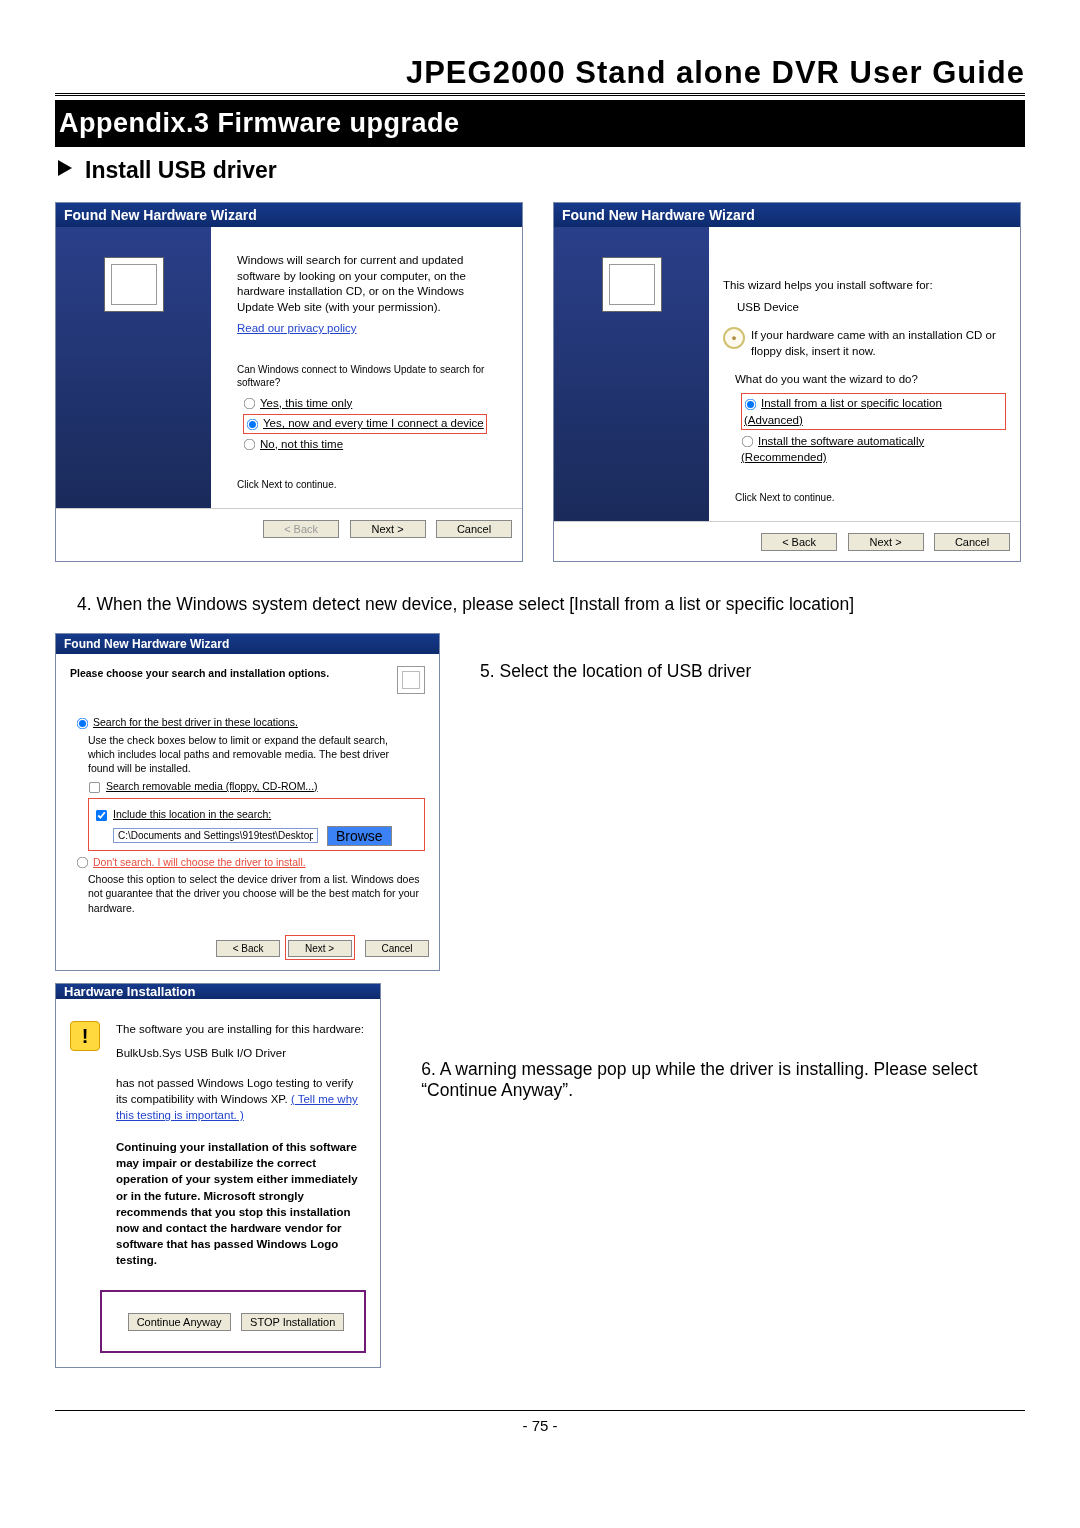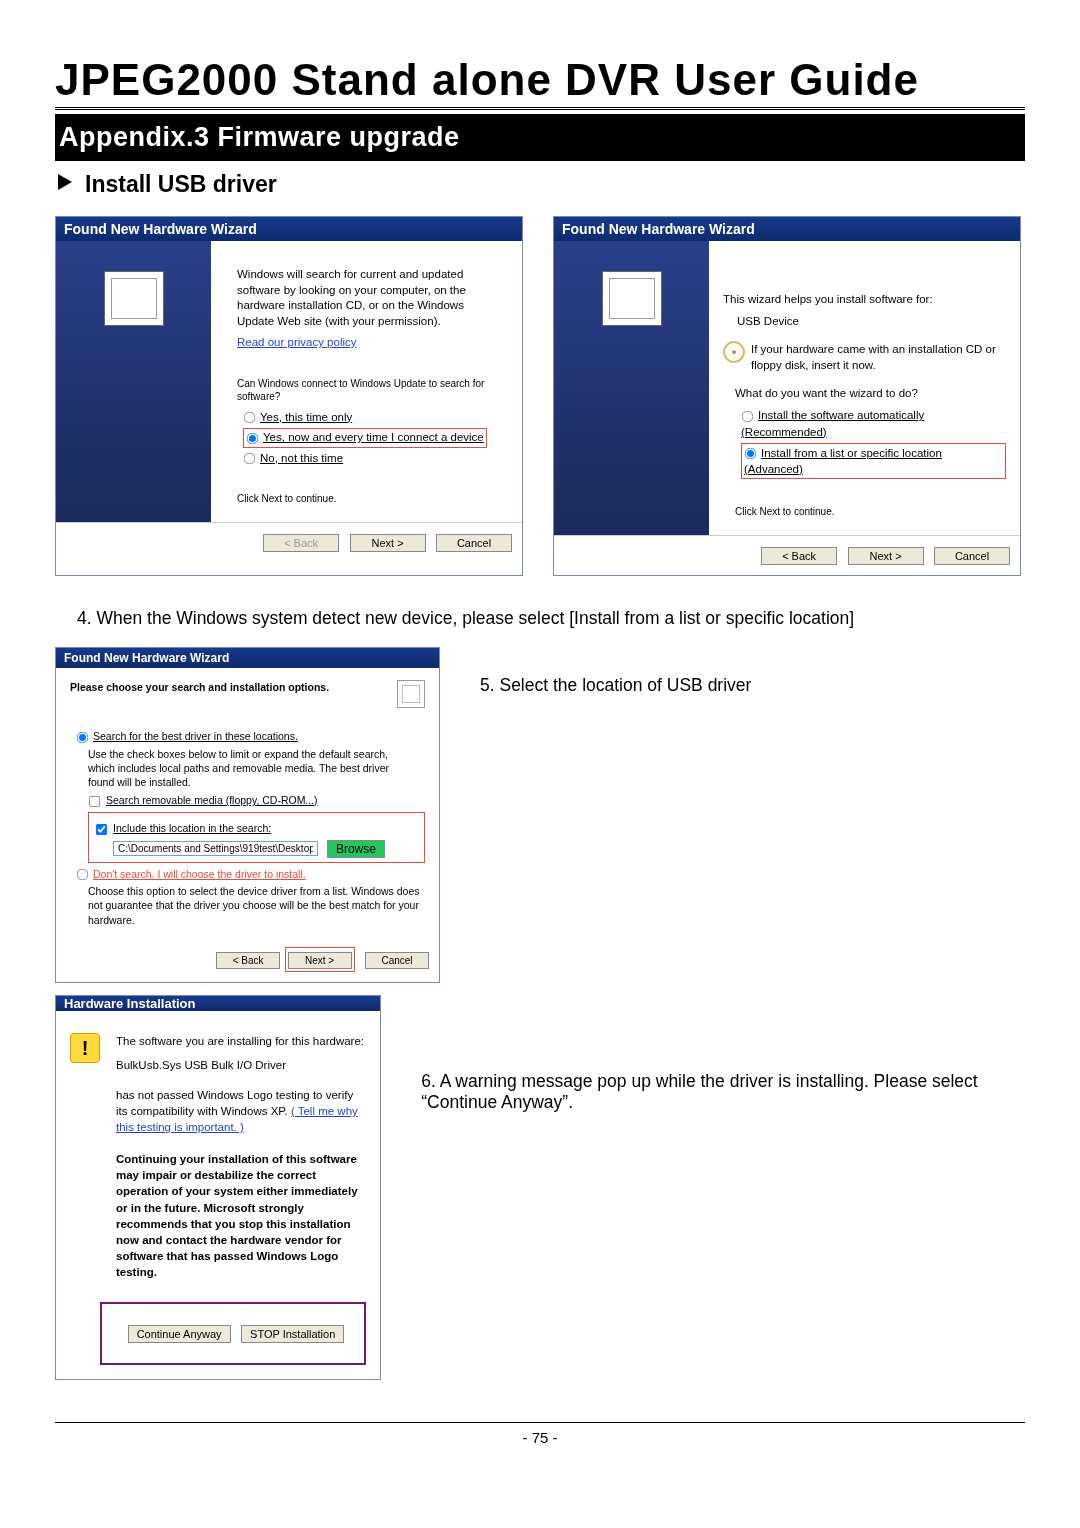--- a/index.html
+++ b/index.html
@@ -1,18 +1,18 @@
 <!DOCTYPE html>
 <html><head>
 <meta charset="utf-8">
 <style>
   * { box-sizing: border-box; margin: 0; padding: 0; }
   body { font-family: Arial, Helvetica, sans-serif; background: #fff; width: 1080px; color: #000; }
   .page { padding: 55px 55px 30px 55px; }
-  .doc-title { font-size: 44px; font-weight: bold; text-align: left; border-bottom: 3px double #000; padding-bottom: 2px; letter-spacing: 1px; }
+  .doc-title { font-size: 31px; font-weight: bold; text-align: right; border-bottom: 3px double #000; padding-bottom: 2px; letter-spacing: 1px; }
   .appendix-bar { background: #000; color: #fff; font-size: 27px; font-weight: bold; padding: 8px 4px 8px 4px; margin-top: 4px; letter-spacing: 0.5px; }
   .section-h { font-size: 23px; font-weight: bold; margin-top: 10px; }
   .chevron { display: inline-block; margin-right: 10px; }
   ol.steps { list-style: decimal; margin: 6px 0 0 54px; font-size: 17.5px; }
   ol.steps li { padding: 3px 0; }
   .dlg-row { display: flex; gap: 30px; margin: 18px 0 0 0; }
   .dlg { border: 1px solid #7b8aaa; width: 468px; background: #fff; }
   .dlg-title { background: linear-gradient(#163a8c,#0d2a6c); color: #fff; font-size: 14px; font-weight: bold; padding: 4px 8px; }
   .dlg-body { display: flex; }
   .dlg-left { width: 155px; background: linear-gradient(#2a3f8a,#1a2a5a); display:flex; align-items:flex-start; justify-content:center; padding-top:30px;}
@@ -36,21 +36,21 @@
   .step4 { font-size: 17.5px; margin: 32px 0 0 22px; }
   .row2 { display:flex; gap:40px; margin-top:18px; align-items:flex-start;}
   .dlg3 { width:385px; border:1px solid #7b8aaa; }
   .dlg3 .dlg-title { font-size:12px; padding:3px 8px; }
   .dlg3-body { padding: 12px 14px 10px 14px; font-size:10.5px; line-height:1.35;}
   .dlg3-sub { font-weight:bold; margin-bottom:4px;}
   .chk { margin:4px 0 4px 18px; }
   .chk input { vertical-align:middle; margin-right:5px; transform:scale(0.85);}
   .loc-box { border:1.5px solid #e74c3c; padding:4px 6px; margin:4px 0 4px 18px;}
   .loc-input { border:1px solid #7d9bd1; font-size:10px; padding:1px 4px; width:205px; vertical-align:middle;}
-  .browse-btn { font-size:12px; padding:1px 8px; margin-left:6px; background:#22c55e; border:1px solid #888; cursor:pointer; vertical-align:middle;}
+  .browse-btn { font-size:14px; padding:1px 8px; margin-left:6px; background:#3b82f6; border:1px solid #888; cursor:pointer; vertical-align:middle;}
   .dlg3-buttons { text-align:right; padding:6px 10px 10px 10px;}
   .dlg3-buttons .btn { min-width:64px; font-size:10px;}
   .btn-hl { border:1.5px solid #e74c3c; padding:2px; display:inline-block;}
   .side-step { font-size:17.5px; padding-top:28px;}
   .dlg4 { width:385px; border:1px solid #7b8aaa; margin-top:12px;}
   .dlg4 .dlg-title{ font-size:13px; padding:0 8px;}
   .dlg4-body { display:flex; padding:22px 14px; gap:16px; font-size:11.5px; line-height:1.4;}
   .warn-icon { width:30px; height:30px; border-radius:4px; background:#ffd93d; border:1px solid #d4a000; display:flex; align-items:center; justify-content:center; font-weight:bold; font-size:20px; flex-shrink:0; color:#000;}
   .bold { font-weight:bold;}
   .dlg4-buttons { text-align:right; padding:0 14px 14px 14px;}
@@ -109,22 +109,22 @@
             <div class="dlg-icon"></div>
           </div>
         <div class="dlg-content-2">
           <p>This wizard helps you install software for:</p>
           <p style="margin:6px 0 0 14px">USB Device</p>
           <div class="info-row">
             <span class="info-bullet">•</span>
             <div class="info-text"><b>If your hardware came with an installation CD or floppy disk, insert it now.</b></div>
           </div>
           <p class="wiz-p">What do you want the wizard to do?</p>
+          <div class="radio-row"><span class="radio-highlight"><input type="radio" checked="" style=""><span class="under">Install from a list or specific location (Advanced)</span></span></div>
           <div class="radio-row"><input type="radio" style=""><span class="under">Install the software automatically (Recommended)</span></div>
-          <div class="radio-row"><span class="radio-highlight"><input type="radio" checked="" style=""><span class="under">Install from a list or specific location (Advanced)</span></span></div>
           <p class="wiz-p step-ind">Click Next to continue.</p>
         </div>
       </div>
       <div class="dlg-buttons">
         <button class="btn">&lt; Back</button>
         <button class="btn">Next &gt;</button>
         <button class="btn">Cancel</button>
       </div>
     </div>
   </div>

